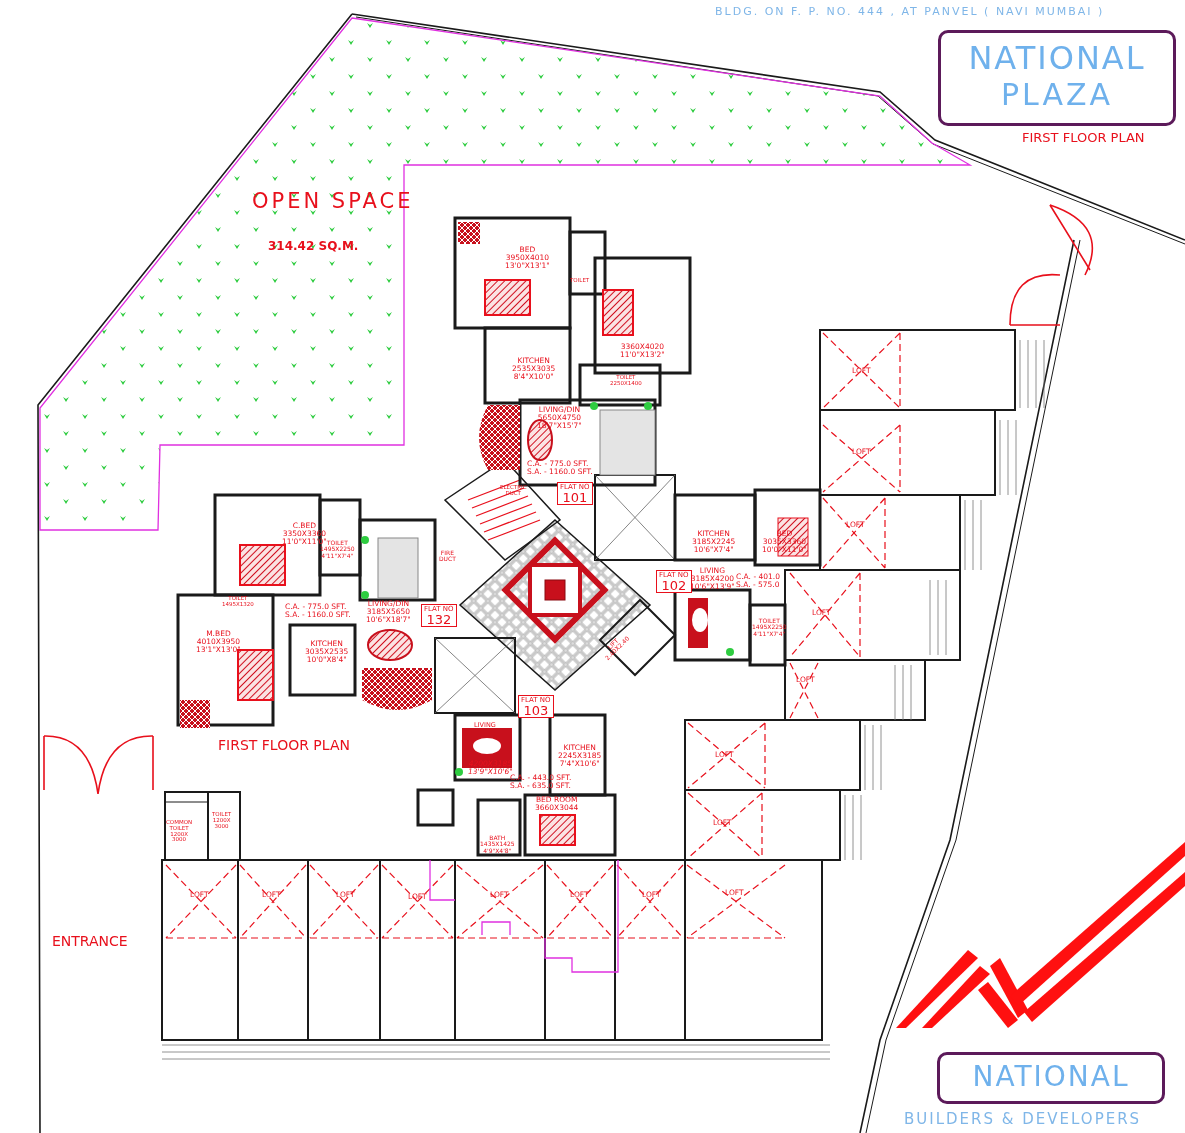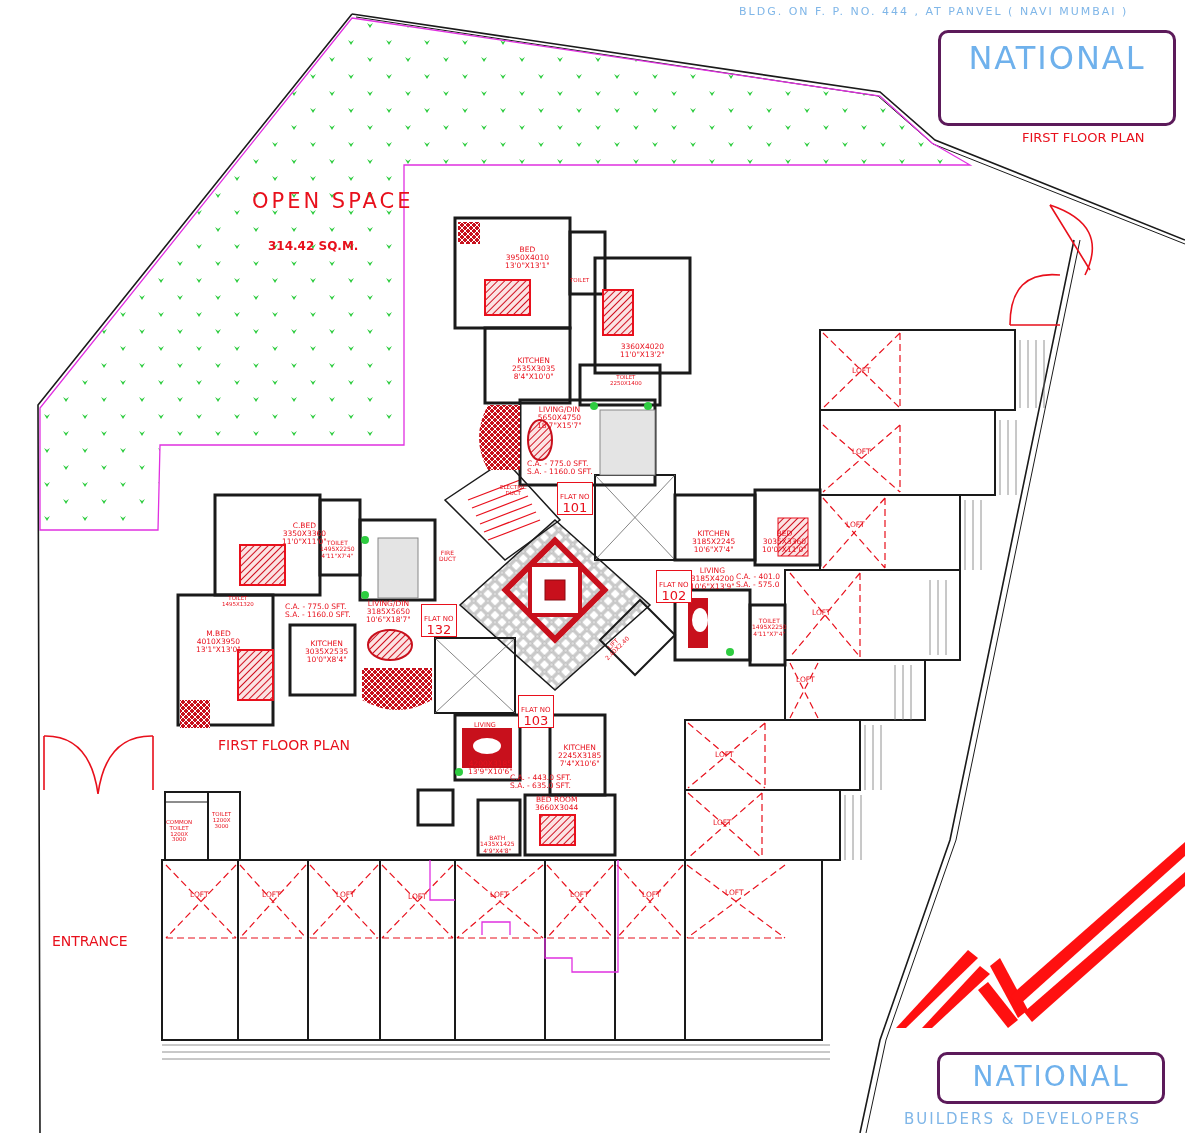--- a/index.html
+++ b/index.html
@@ -3,23 +3,23 @@
 <meta charset="utf-8">
 <style>
   html, body { margin:0; padding:0; background:#ffffff; }
   body { width:1185px; height:1133px; position:relative; overflow:hidden; font-family:"DejaVu Sans", sans-serif; }
   svg#plan { position:absolute; left:0; top:0; }
   .lbl { position:absolute; color:#e8101c; font-family:"DejaVu Sans", sans-serif; white-space:nowrap; line-height:1.05; text-align:center; }
   .lbl.sm { font-size:7.5px; }
   .lbl.md { font-size:9px;font-weight:bold; }
   .lbl.lg { font-size:14px; }
   .lbl.xl { font-size:21px; letter-spacing:3px; }
-  .flat { position:absolute; border:1.2px solid #e8101c; color:#e8101c; text-align:center; font-size:7px; line-height:1; padding:11px 2px 0 2px; background:#fff; }
+  .flat { position:absolute; border:1.2px solid #e8101c; color:#e8101c; text-align:center; font-size:7px; line-height:1; padding:1px 2px 0 2px; background:#fff; }
   .flat .num { display:block; font-size:13px; }
-  .hdr { position:absolute; color:#7fb6e8; font-size:11px; letter-spacing:2px; white-space:nowrap;margin-left:24px; }
+  .hdr { position:absolute; color:#7fb6e8; font-size:11px; letter-spacing:2px; white-space:nowrap; }
   .brand { position:absolute; border:3px solid #5c1a5a; border-radius:10px; color:#6fb1ec; text-align:center; background:#fff; }
   .brand .t1 { display:block; }
   .sub { position:absolute; color:#7fb6e8; font-size:15px; letter-spacing:2px; white-space:nowrap; }
   .loft { position:absolute; color:#e8101c; font-size:7.5px; }
 </style>
 </head>
 <body>
 
 <svg id="plan" width="1185" height="1133" viewBox="0 0 1185 1133">
   <defs>
@@ -220,20 +220,21 @@
     <polygon points="990,966 1018,1018 1028,1010 1000,958"></polygon>
     <polygon points="978,990 1008,1028 1018,1020 988,982"></polygon>
     <polygon points="1010,996 1185,842 1185,856 1018,1006"></polygon>
     <polygon points="1024,1012 1185,872 1185,886 1032,1022"></polygon>
   </g>
 </svg>
 
 <div class="hdr" style="left:715px;top:5px;">BLDG. ON F. P. NO. 444 , AT PANVEL ( NAVI MUMBAI )</div>
 <div class="brand" style="left:938px;top:30px;width:232px;height:90px;">
   <span class="t1" style="font-size:32px;letter-spacing:2px;margin-top:6px;">NATIONAL</span>
+  <span class="t1" style="font-size:30px;letter-spacing:3px;">PLAZA</span>
 </div>
 <div class="lbl" style="left:1022px;top:131px;font-size:13px;">FIRST FLOOR PLAN</div>
 
 <div class="lbl xl" style="left:252px;top:190px;">OPEN SPACE</div>
 <div class="lbl md" style="left:268px;top:240px;font-size:12px;">314.42 SQ.M.</div>
 <div class="lbl lg" style="left:52px;top:934px;">ENTRANCE</div>
 <div class="lbl lg" style="left:218px;top:738px;">FIRST FLOOR PLAN</div>
 
 <div class="lbl sm" style="left:166px;top:820px;font-size:5.5px;">
   <div>COMMON</div>
@@ -370,21 +371,21 @@
   <div>C.A. - 401.0</div>
     <div>S.A. - 575.0</div>
 </div>
 <div class="flat" style="left:656px;top:570px;">
   <span>FLAT NO</span><span class="num">102</span>
 </div>
 
 <div class="lbl sm" style="left:474px;top:722px;font-size:6.5px;">
   <div>LIVING</div>
 </div>
-<div class="lbl sm" style="left:468px;top:760px;">
+<div class="lbl sm" style="left:468px;top:760px;font-style:italic;">
   <div>4200X3185</div>
     <div>13'9"X10'6"</div>
 </div>
 <div class="lbl sm" style="left:558px;top:744px;">
   <div>KITCHEN</div>
     <div>2245X3185</div>
     <div>7'4"X10'6"</div>
 </div>
 <div class="lbl sm" style="left:535px;top:796px;">
   <div>BED ROOM</div>

